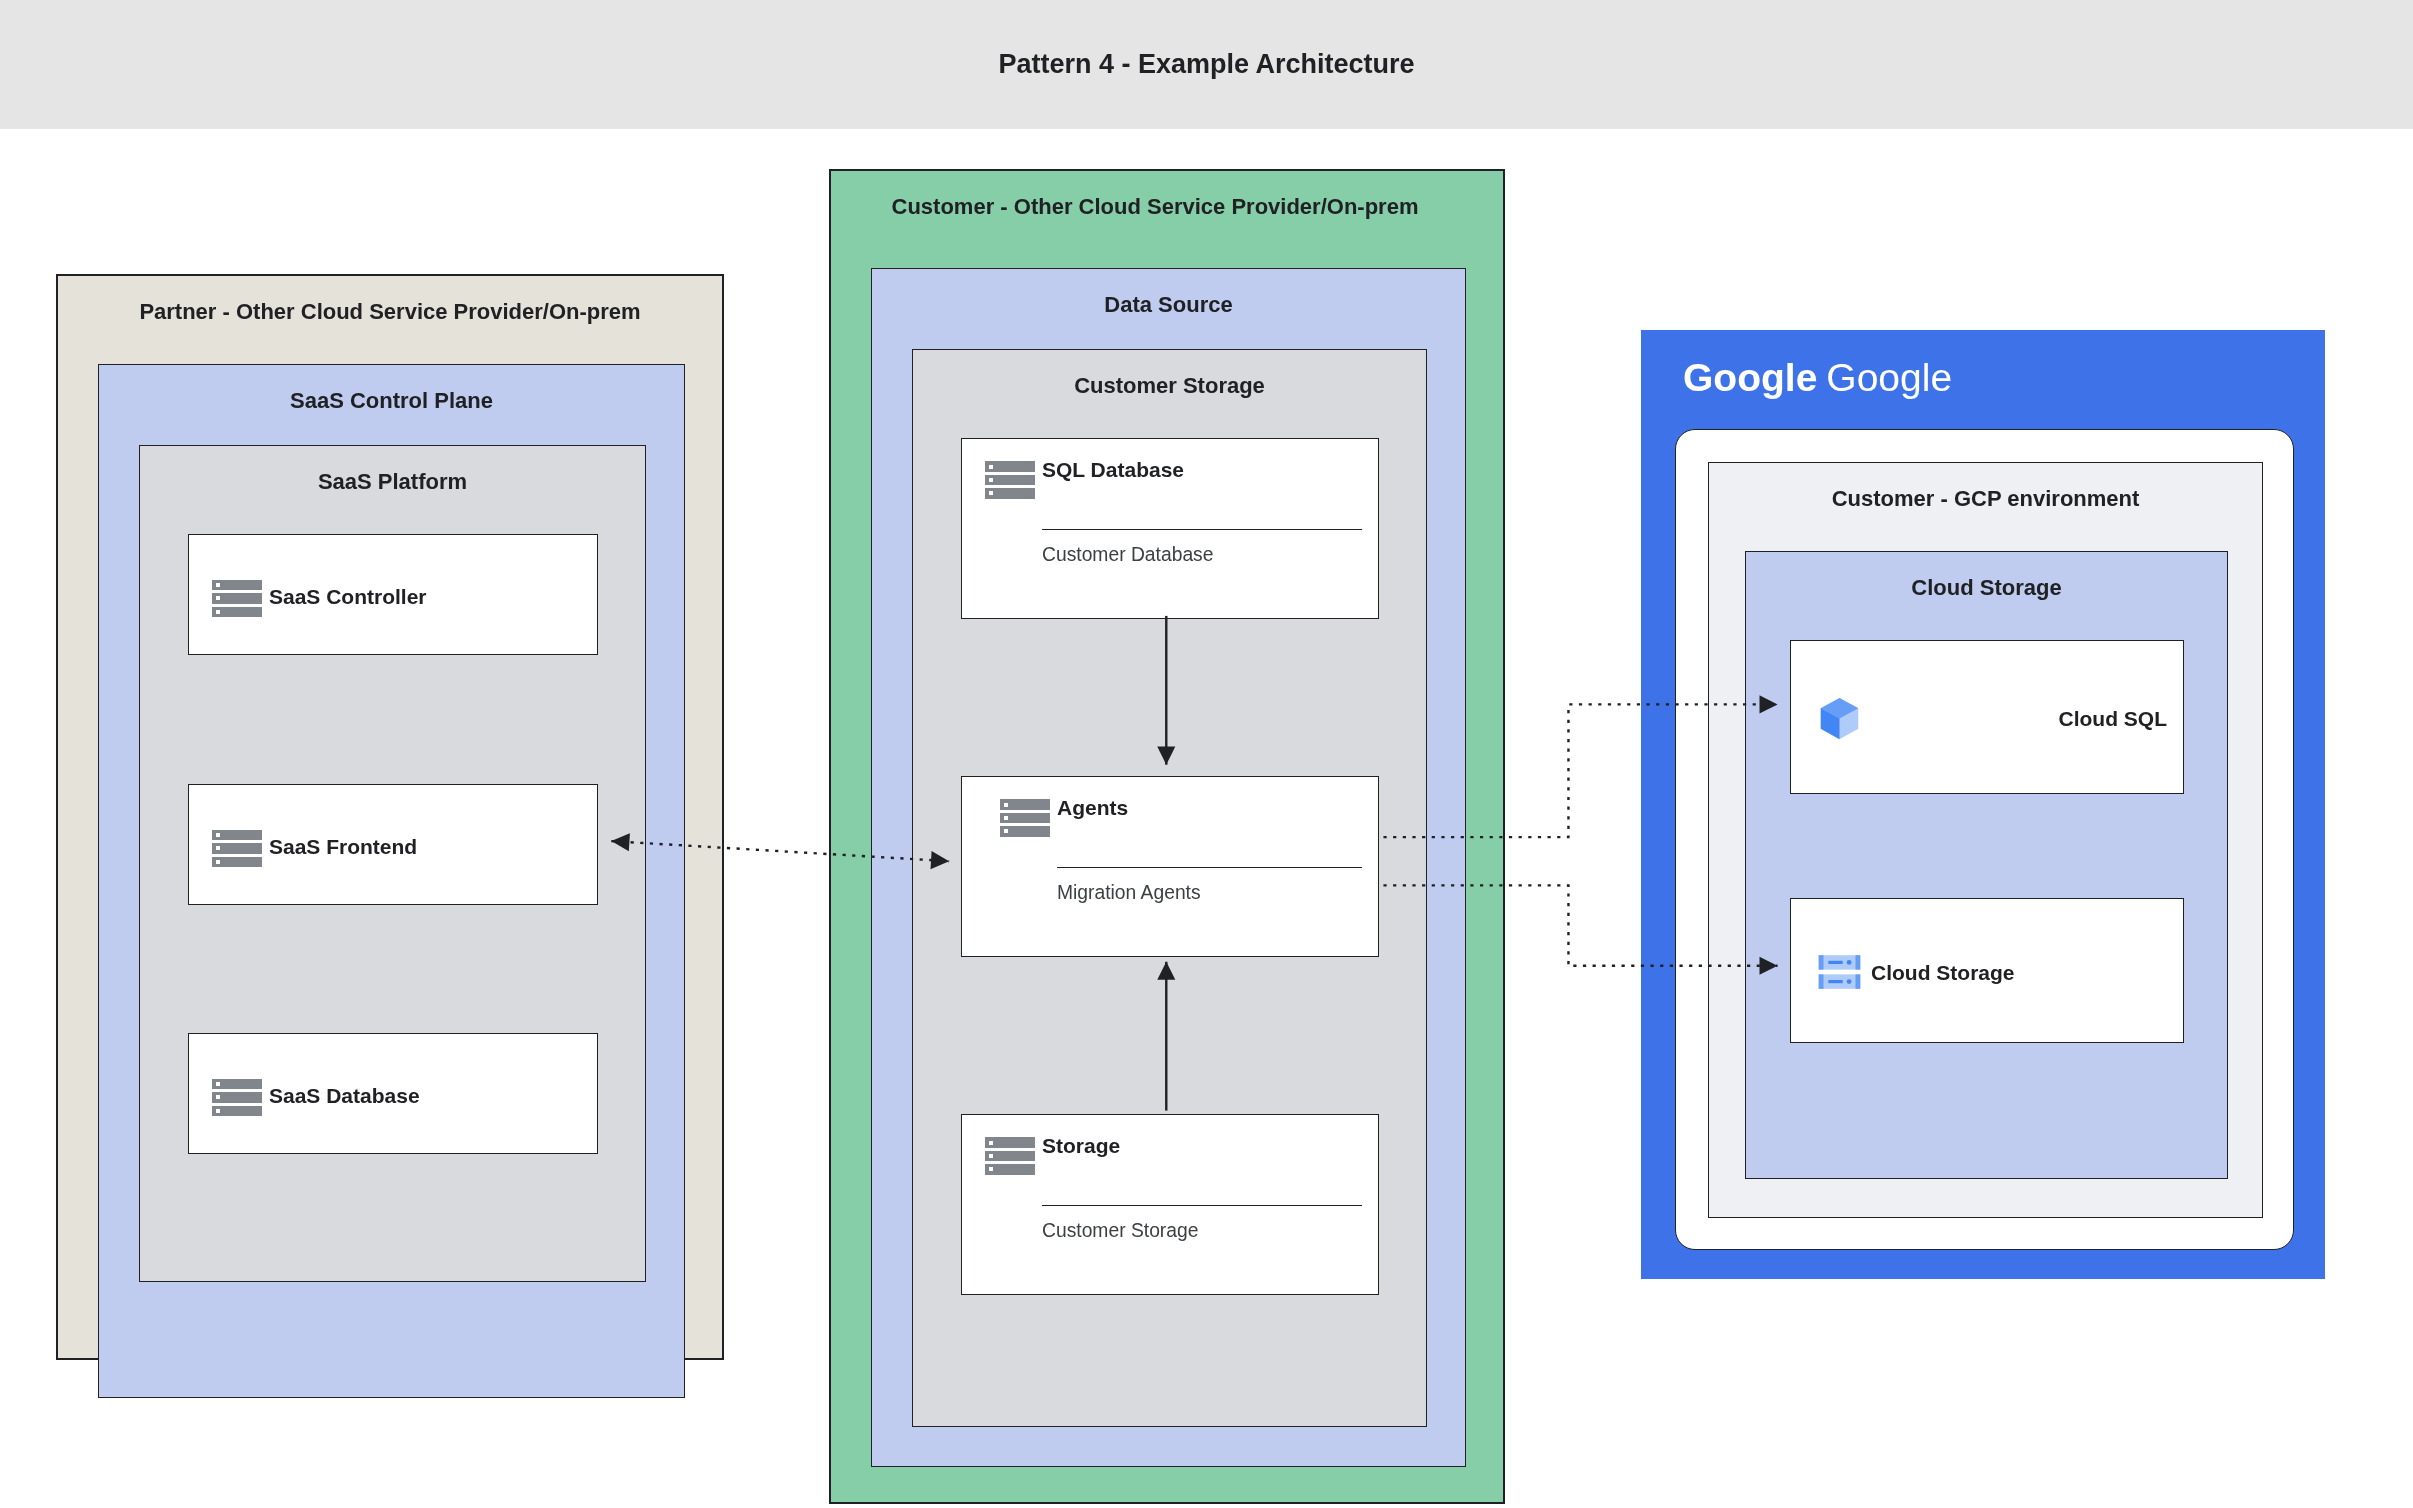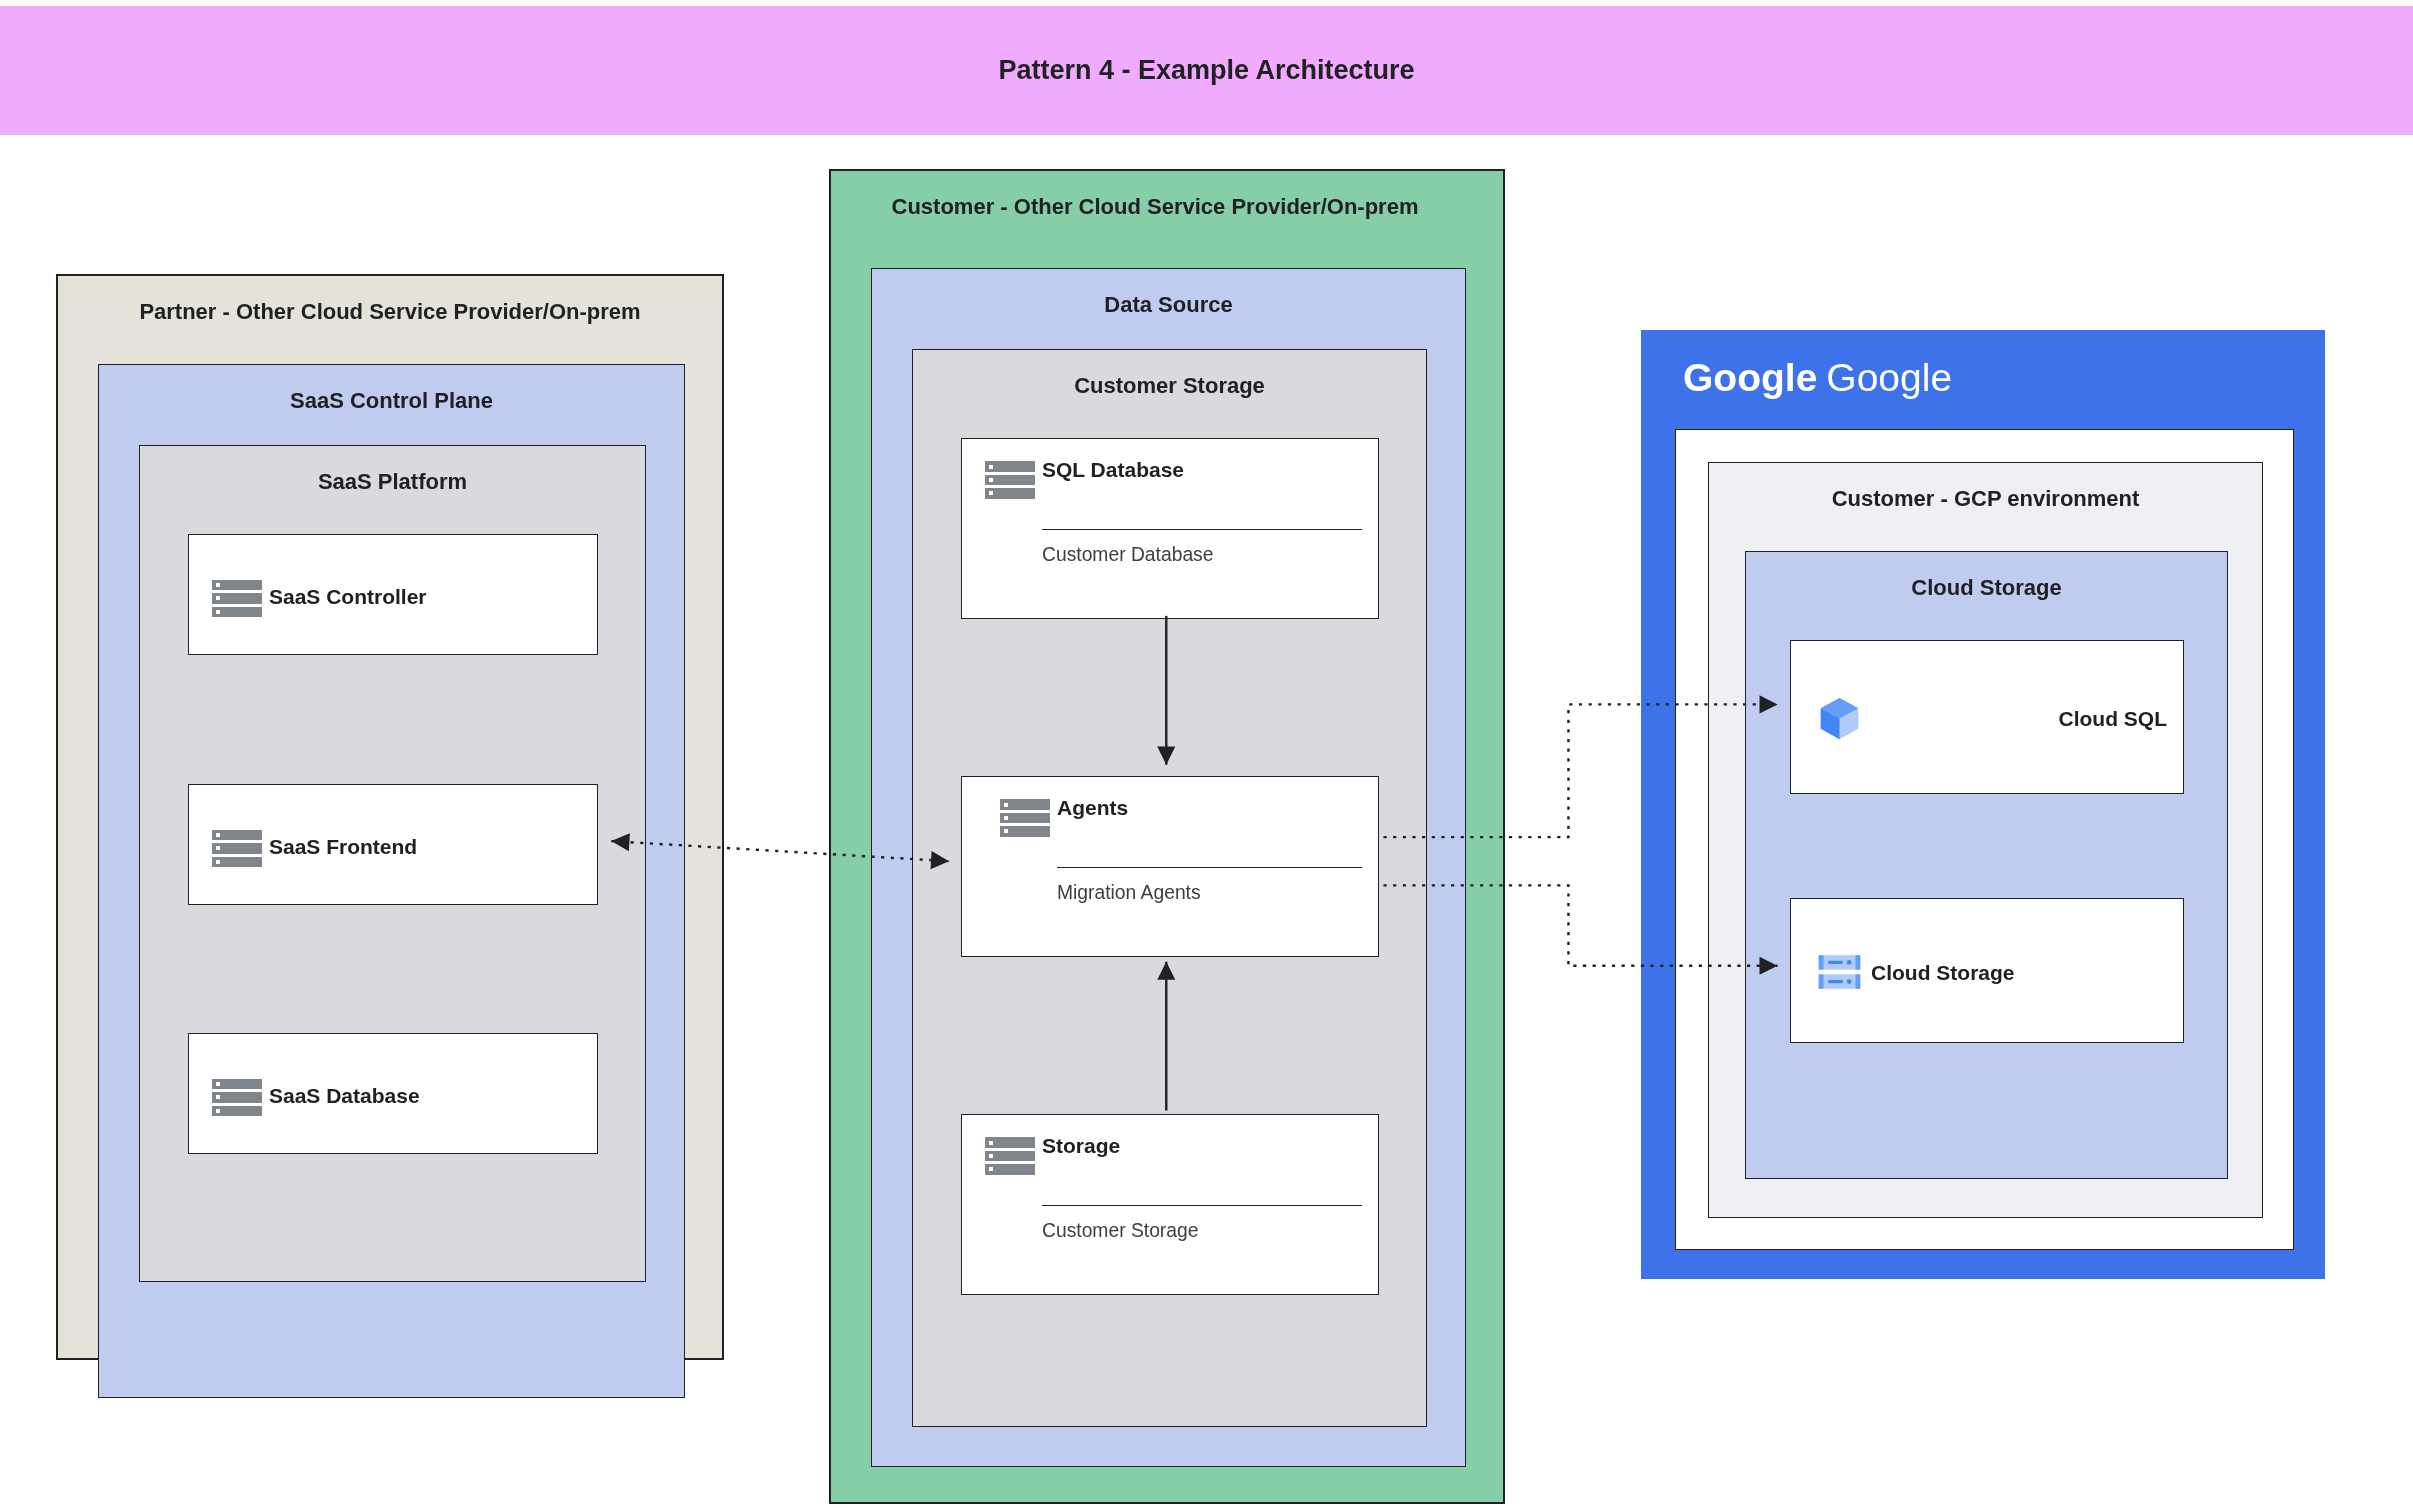--- a/index.html
+++ b/index.html
@@ -7,25 +7,24 @@
   body {
     font-family: "Google Sans", "Helvetica Neue", Arial, sans-serif;
     background: #ffffff;
     color: #202124;
     position: relative;
   }
   .header-band {
     position: absolute;
     top: 0; left: 0; right: 0;
     height: 129px;
-    background: #f0abfc;
+    background: #e5e5e5;
     display: flex;
     align-items: center;
     justify-content: center;
-    margin-top: 6px;
   }
   .header-title {
     font-size: 27px;
     font-weight: 700;
     color: #202124;
   }
   .canvas {
     position: absolute;
     top: 129px; left: 0;
     width: 2413px; height: 1380px;
@@ -246,21 +245,21 @@
       </div>
     </div>
   </div>
 
   <div class="group-box" style="left:1641px; top:201px; width:684px; height:949px; background:#3e72e8; border-color:#3e72e8;">
     <div class="gcp-logo">
       <span class="google">Google</span>
       <span class="cloud">Google</span>
     </div>
 
-    <div class="inner-box" style="left:32px; top:97px; width:619px; height:821px; background:#ffffff; border-color:#202124;">
+    <div class="inner-box" style="left:32px; top:97px; width:619px; height:821px; background:#ffffff; border-color:#202124;border-radius:20px;">
 
       <div class="inner-box" style="left:32px; top:32px; width:555px; height:756px; background:#eef0f3;">
         <div class="group-title">Customer - GCP environment</div>
 
         <div class="inner-box" style="left:36px; top:88px; width:483px; height:628px; background:#bfccf0;">
           <div class="group-title">Cloud Storage</div>
 
           <div class="component" style="left:44px; top:88px; width:394px; height:154px; align-items:center;text-align:right;">
             <div class="icon-col">
               <svg width="45" height="45" viewBox="0 0 48 48">

